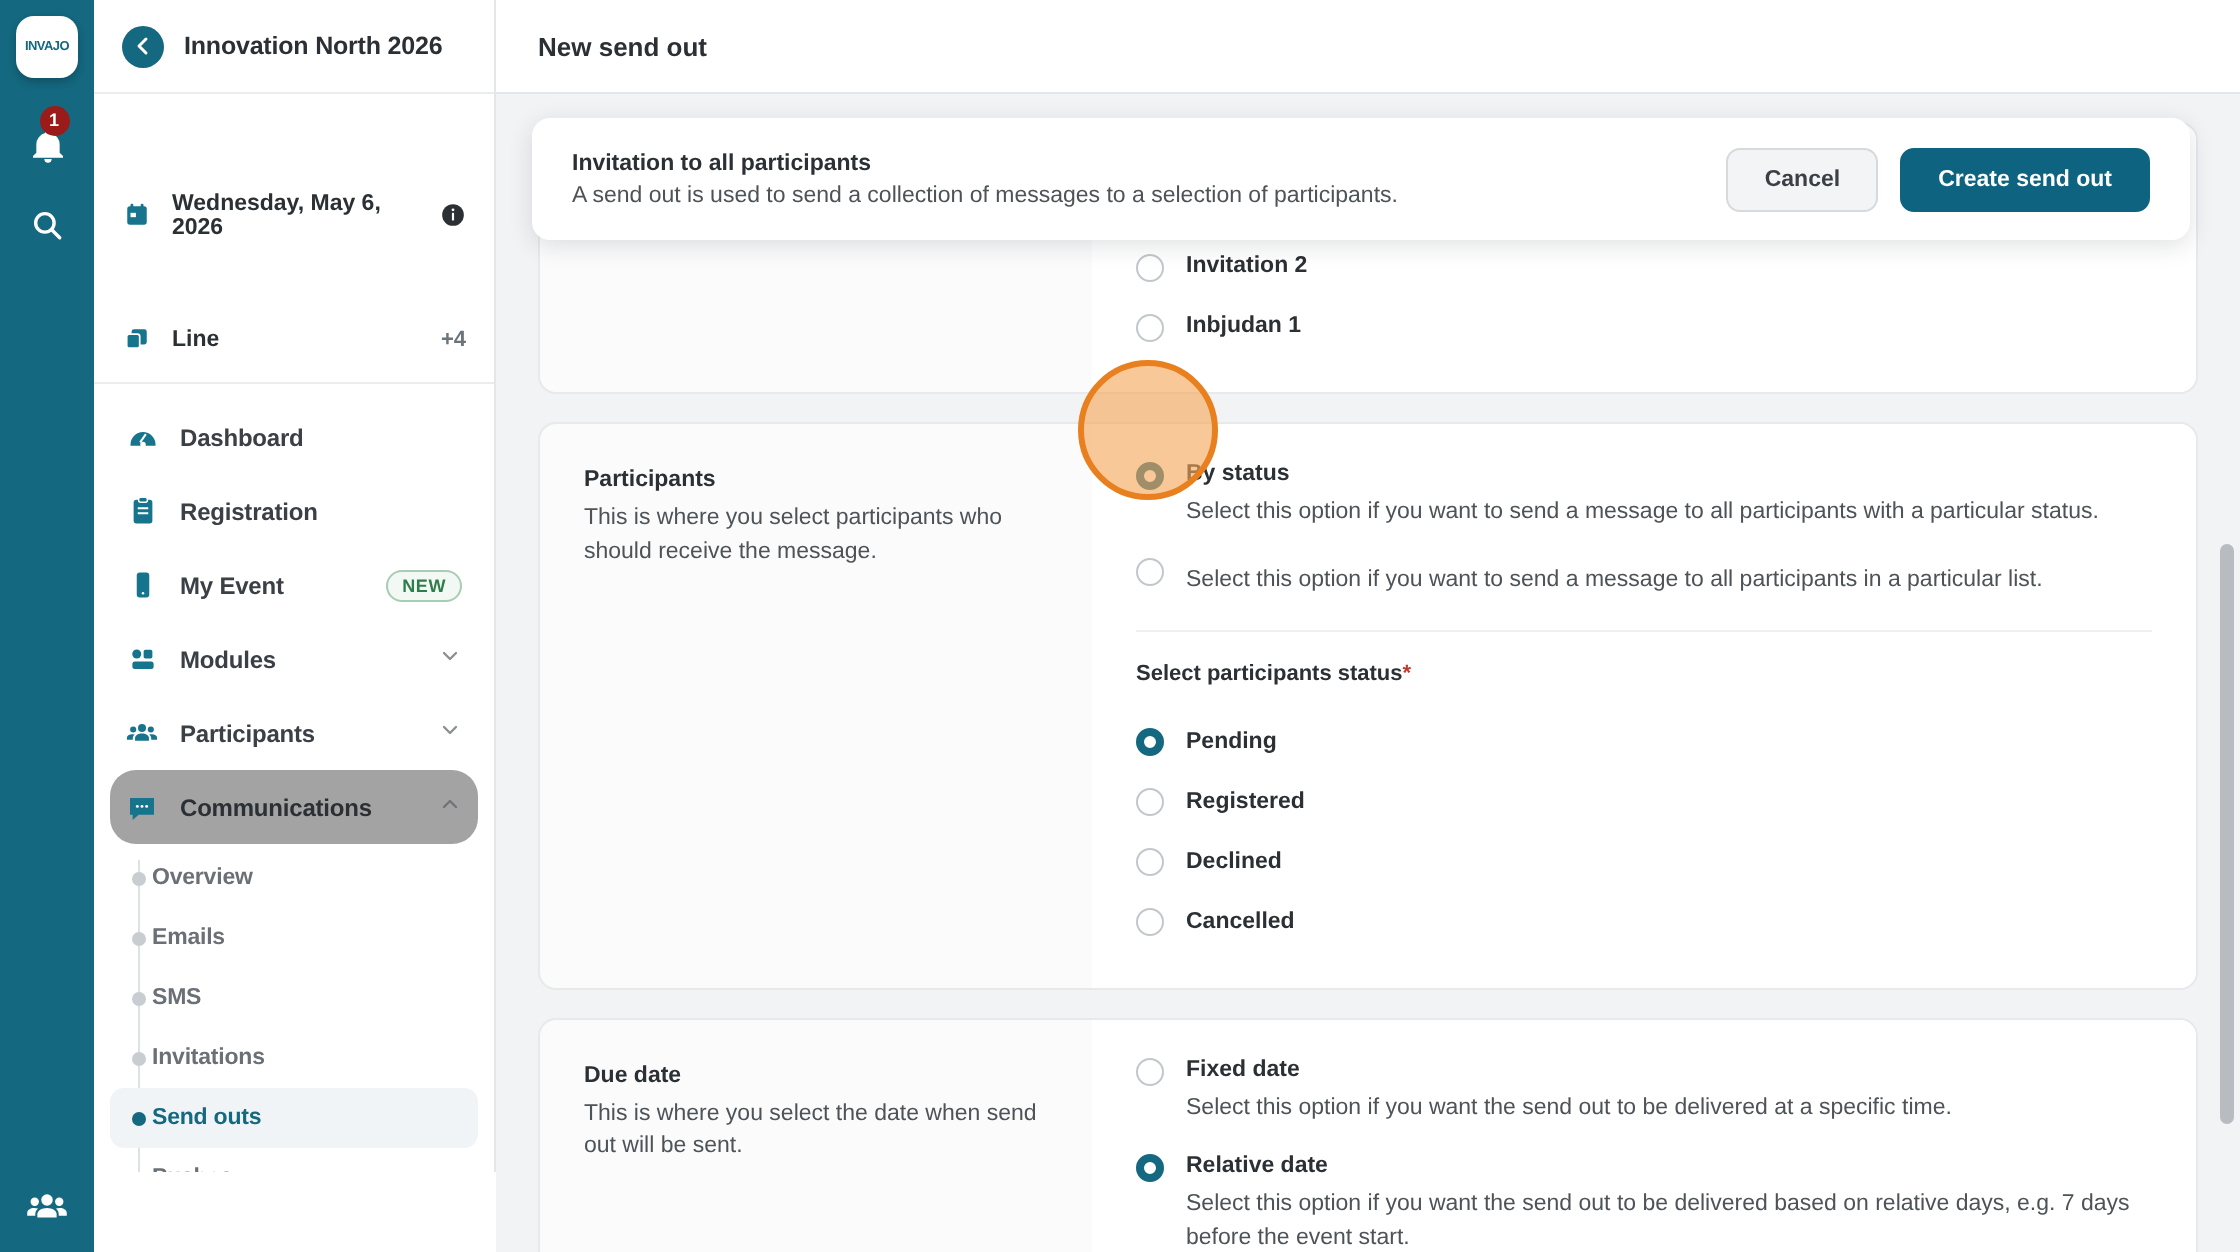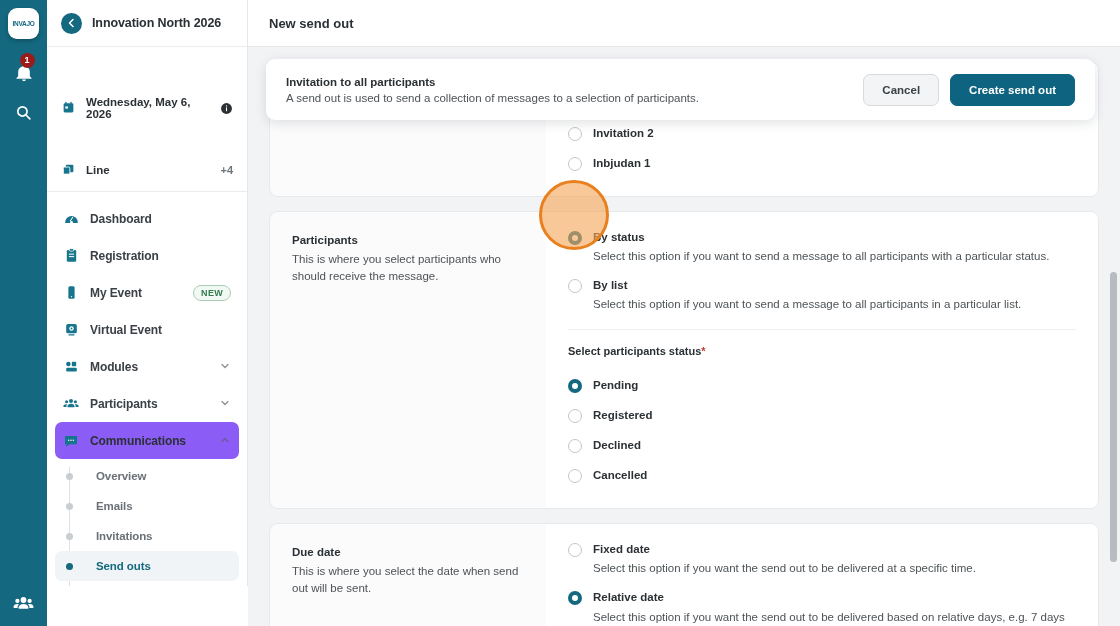--- a/index.html
+++ b/index.html
@@ -65,39 +65,39 @@
   .meta-label { font-size: 11.5px; font-weight: bold; color: #2B3034; flex: 1; }
   .meta-right { font-size: 11px; color: #6C757B; font-weight: bold;}
   .info-dot { width:13px; height:13px; }
 
   .nav-list { padding-top: 8px; }
   .nav-item {
     display: flex; align-items: center; gap: 11px;
     height: 37px; margin: 0 8px; padding: 0 8px;
     border-radius: 7px; cursor: pointer;
   }
-  .nav-item.active { background: #8b5cf6; }
+  .nav-item.active { background: #a3a3a3; border-radius: 13px; }
   .nav-ico { width: 16px; flex: 0 0 16px; display:flex; align-items:center; justify-content:center;}
   .nav-label { font-size: 12px; font-weight: bold; color: #3A4046; flex: 1; letter-spacing: -0.1px;}
   .nav-item.active .nav-label { color: #2B3034; }
   .chev { width: 12px; flex: 0 0 12px; opacity: .7;}
   .badge-new {
     border: 1px solid #A9CDB4; color: #2E7D4B; background: #F2F9F4;
     font-size: 9px; font-weight: bold; letter-spacing: .3px;
     padding: 2px 7px; border-radius: 9px;
   }
 
   
   .subnav { position: relative; margin-top: 2px; }
   .subnav::before {
     content: ""; position: absolute; left: 22px; top: 6px; bottom: 8px;
     width: 1px; background: #DDE1E4;
   }
   .subitem {
-    display: flex; align-items: center; gap: 23px;
+    display: flex; align-items: center; gap: 3px;
     height: 30px; margin: 0 8px; padding-left: 6px;
     border-radius: 7px; position: relative; cursor: pointer;
   }
   .subitem .dot {
     width: 7px; height: 7px; border-radius: 50%;
     background: #C8CDD1; flex: 0 0 7px; margin-left: 5px; z-index: 1;
   }
   .subitem.active { background: #F1F4F6; }
   .subitem.active .dot { background: #14687F; }
   .sublabel { font-size: 11.5px; color: #6A7075; font-weight: bold; letter-spacing: -0.1px;}
@@ -276,31 +276,20 @@
         <span class="nav-ico">
           <svg width="15" height="15" viewBox="0 0 24 24" fill="#16748C">
             <rect x="7" y="2" width="10" height="20" rx="2.4"></rect>
               <circle cx="12" cy="18.6" r="1" fill="#ffffff"></circle>
           </svg>
         </span>
         <span class="nav-label">My Event</span>
         <span class="badge-new">NEW</span>
       </div>
 
-      <div class="nav-item">
-        <span class="nav-ico">
-          <svg width="15" height="15" viewBox="0 0 24 24" fill="#16748C">
-            <rect x="3.5" y="3" width="17" height="15" rx="3"></rect>
-            <circle cx="12" cy="10.5" r="3.6" fill="#ffffff"></circle>
-              <circle cx="12" cy="10.5" r="1.6" fill="#16748C"></circle>
-            <rect x="7" y="19.5" width="10" height="2" rx="1"></rect>
-          </svg>
-        </span>
-        <span class="nav-label">Virtual Event</span>
-      </div>
 
       <div class="nav-item">
         <span class="nav-ico">
           <svg width="15" height="15" viewBox="0 0 24 24" fill="#16748C">
             <circle cx="7" cy="8" r="3.6"></circle>
               <rect x="12.5" y="4.5" width="7" height="7" rx="1.4"></rect>
             <rect x="3.5" y="14" width="17" height="6" rx="2"></rect>
           </svg>
         </span>
         <span class="nav-label">Modules</span>
@@ -351,20 +340,24 @@
         <div class="subitem">
           <span class="dot"></span>
           <span class="sublabel">Overview</span>
         </div>
         <div class="subitem">
           <span class="dot"></span>
           <span class="sublabel">Emails</span>
         </div>
         <div class="subitem">
           <span class="dot"></span>
+          <span class="sublabel">SMS</span>
+        </div>
+        <div class="subitem">
+          <span class="dot"></span>
           <span class="sublabel">Invitations</span>
         </div>
         <div class="subitem active">
           <span class="dot"></span>
           <span class="sublabel">Send outs</span>
         </div>
         <div class="subitem">
           <span class="dot"></span>
           <span class="sublabel">Pushes</span>
         </div>
@@ -428,21 +421,20 @@
             <span class="radio sel"></span>
             <span class="opt-body">
               <span class="opt-title" style="display:block">By status</span>
               <span class="opt-desc" style="display:block">Select this option if you want to send a message to all participants with a particular status.</span>
             </span>
           </div>
 
           <div class="opt">
             <span class="radio"></span>
             <span class="opt-body">
-              <span class="opt-title" style="display:block">By list</span>
               <span class="opt-desc" style="display:block">Select this option if you want to send a message to all participants in a particular list.</span>
             </span>
           </div>
 
           <div class="divider"></div>
 
           <div class="field-label">
             <span>Select participants status</span><span class="req">*</span>
           </div>
 

